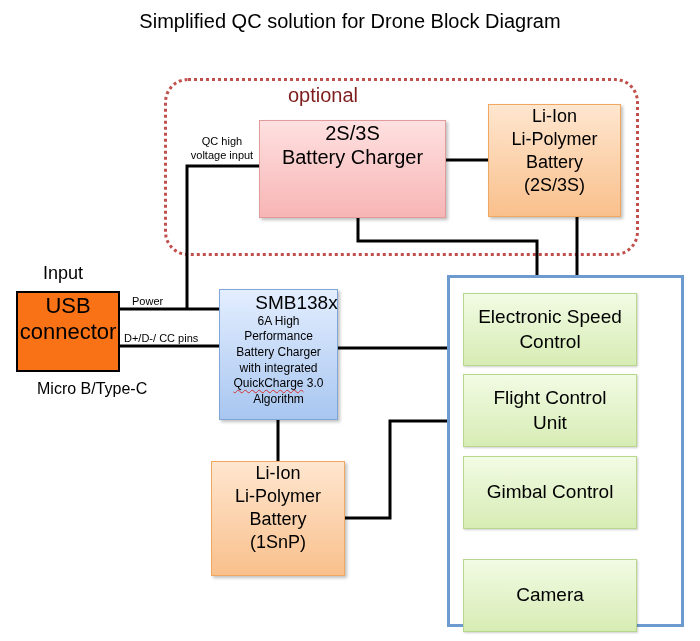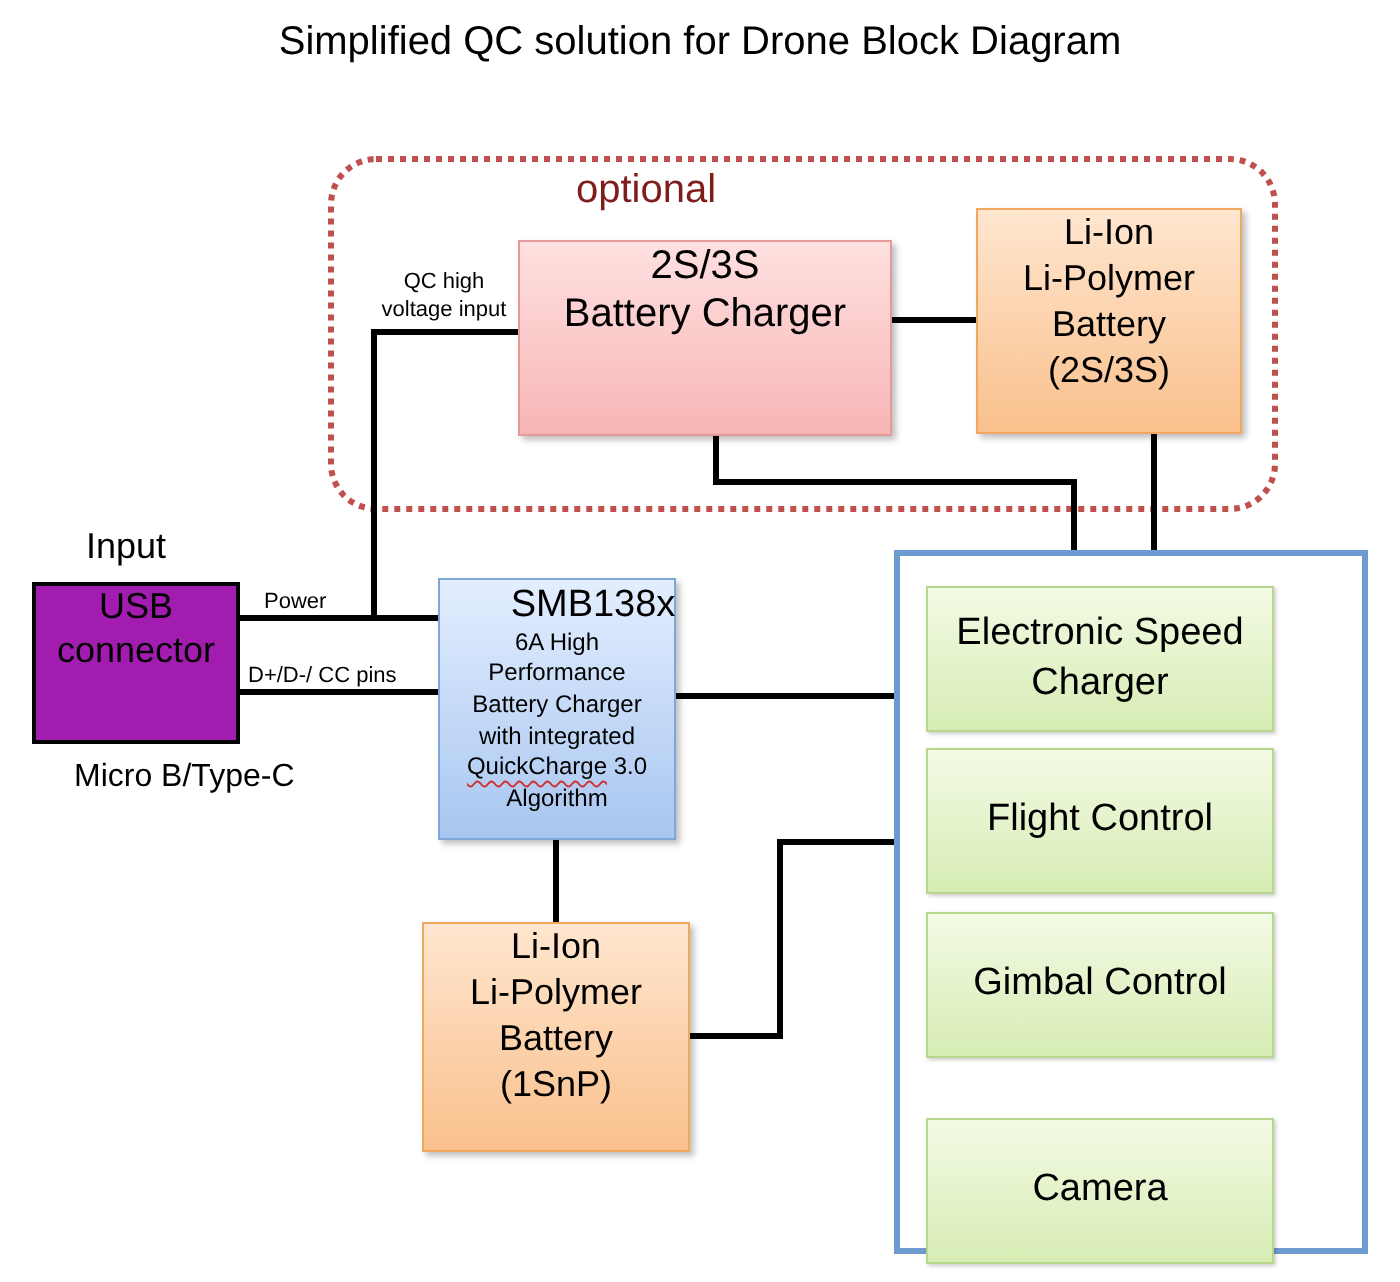--- a/index.html
+++ b/index.html
@@ -12,21 +12,21 @@
   .optional-region { left:164px; top:78px; width:475px; height:178px; border:3px dotted #c0504d;
          border-radius:24px; box-sizing:border-box; }
   .optional-label { left:288px; top:84px; font-size:20px; color:#7f1d1d; }
   .charger2s { left:259px; top:120px; width:187px; height:98px;
          background:linear-gradient(#ffe0e0,#f7b5b5); border:1px solid #e39a9a;
          box-shadow:2px 2px 3px rgba(0,0,0,0.25); font-size:20px; }
   .battery2s { left:488px; top:104px; width:133px; height:113px;
          background:linear-gradient(#ffe6cf,#f9c08c); border:1px solid #f0a860;
          box-shadow:2px 2px 3px rgba(0,0,0,0.25); font-size:18px; line-height:1.28; }
   .input-label { left:43px; top:263px; font-size:18px; }
-  .usb { left:16px; top:291px; width:104px; height:81px; border:2px solid #000; background:#a21caf; font-size:18px; }
+  .usb { left:16px; top:291px; width:104px; height:81px; border:2px solid #000; background:#f97316; font-size:22px; }
   .micro-label { left:8px; top:380px; font-size:16px;margin-left:29px; }
   .small-label { font-size:11px; text-align:center; line-height:1.3; }
   .smb { left:219px; top:289px; width:119px; height:131px;
          background:linear-gradient(#e3eeff,#a8c6f0); border:1px solid #7fa6d8;
          box-shadow:2px 2px 3px rgba(0,0,0,0.25); justify-content:flex-start; padding-top:3px; }
   .smb-title { font-size:19px; line-height:1.1;margin-left:36px; }
   .smb-desc { font-size:12px; line-height:1.3; }
   .squiggle { text-decoration: underline wavy #d03030; text-decoration-thickness:1px; text-underline-offset:2px; }
   .battery1s { left:211px; top:461px; width:134px; height:115px;
          background:linear-gradient(#ffe6cf,#f9c08c); border:1px solid #f0a860;
@@ -113,26 +113,27 @@
   <span>Li-Polymer</span>
   <span>Battery</span>
   <span>(1SnP)</span>
 </div>
 
 <div class="abs drone-group"></div>
 
 <div class="module" style="top:293px;">
   <div>
     <div>Electronic Speed</div>
-    <div>Charger</div>
+    <div>Control</div>
   </div>
 </div>
 <div class="module" style="top:374px;">
   <div>
     <div>Flight Control</div>
+    <div>Unit</div>
   </div>
 </div>
 <div class="module" style="top:456px;">
   <div>Gimbal Control</div>
 </div>
 <div class="module" style="top:537px;margin-top:22px;">
   <div>Camera</div>
 </div>
 
 </body></html>

